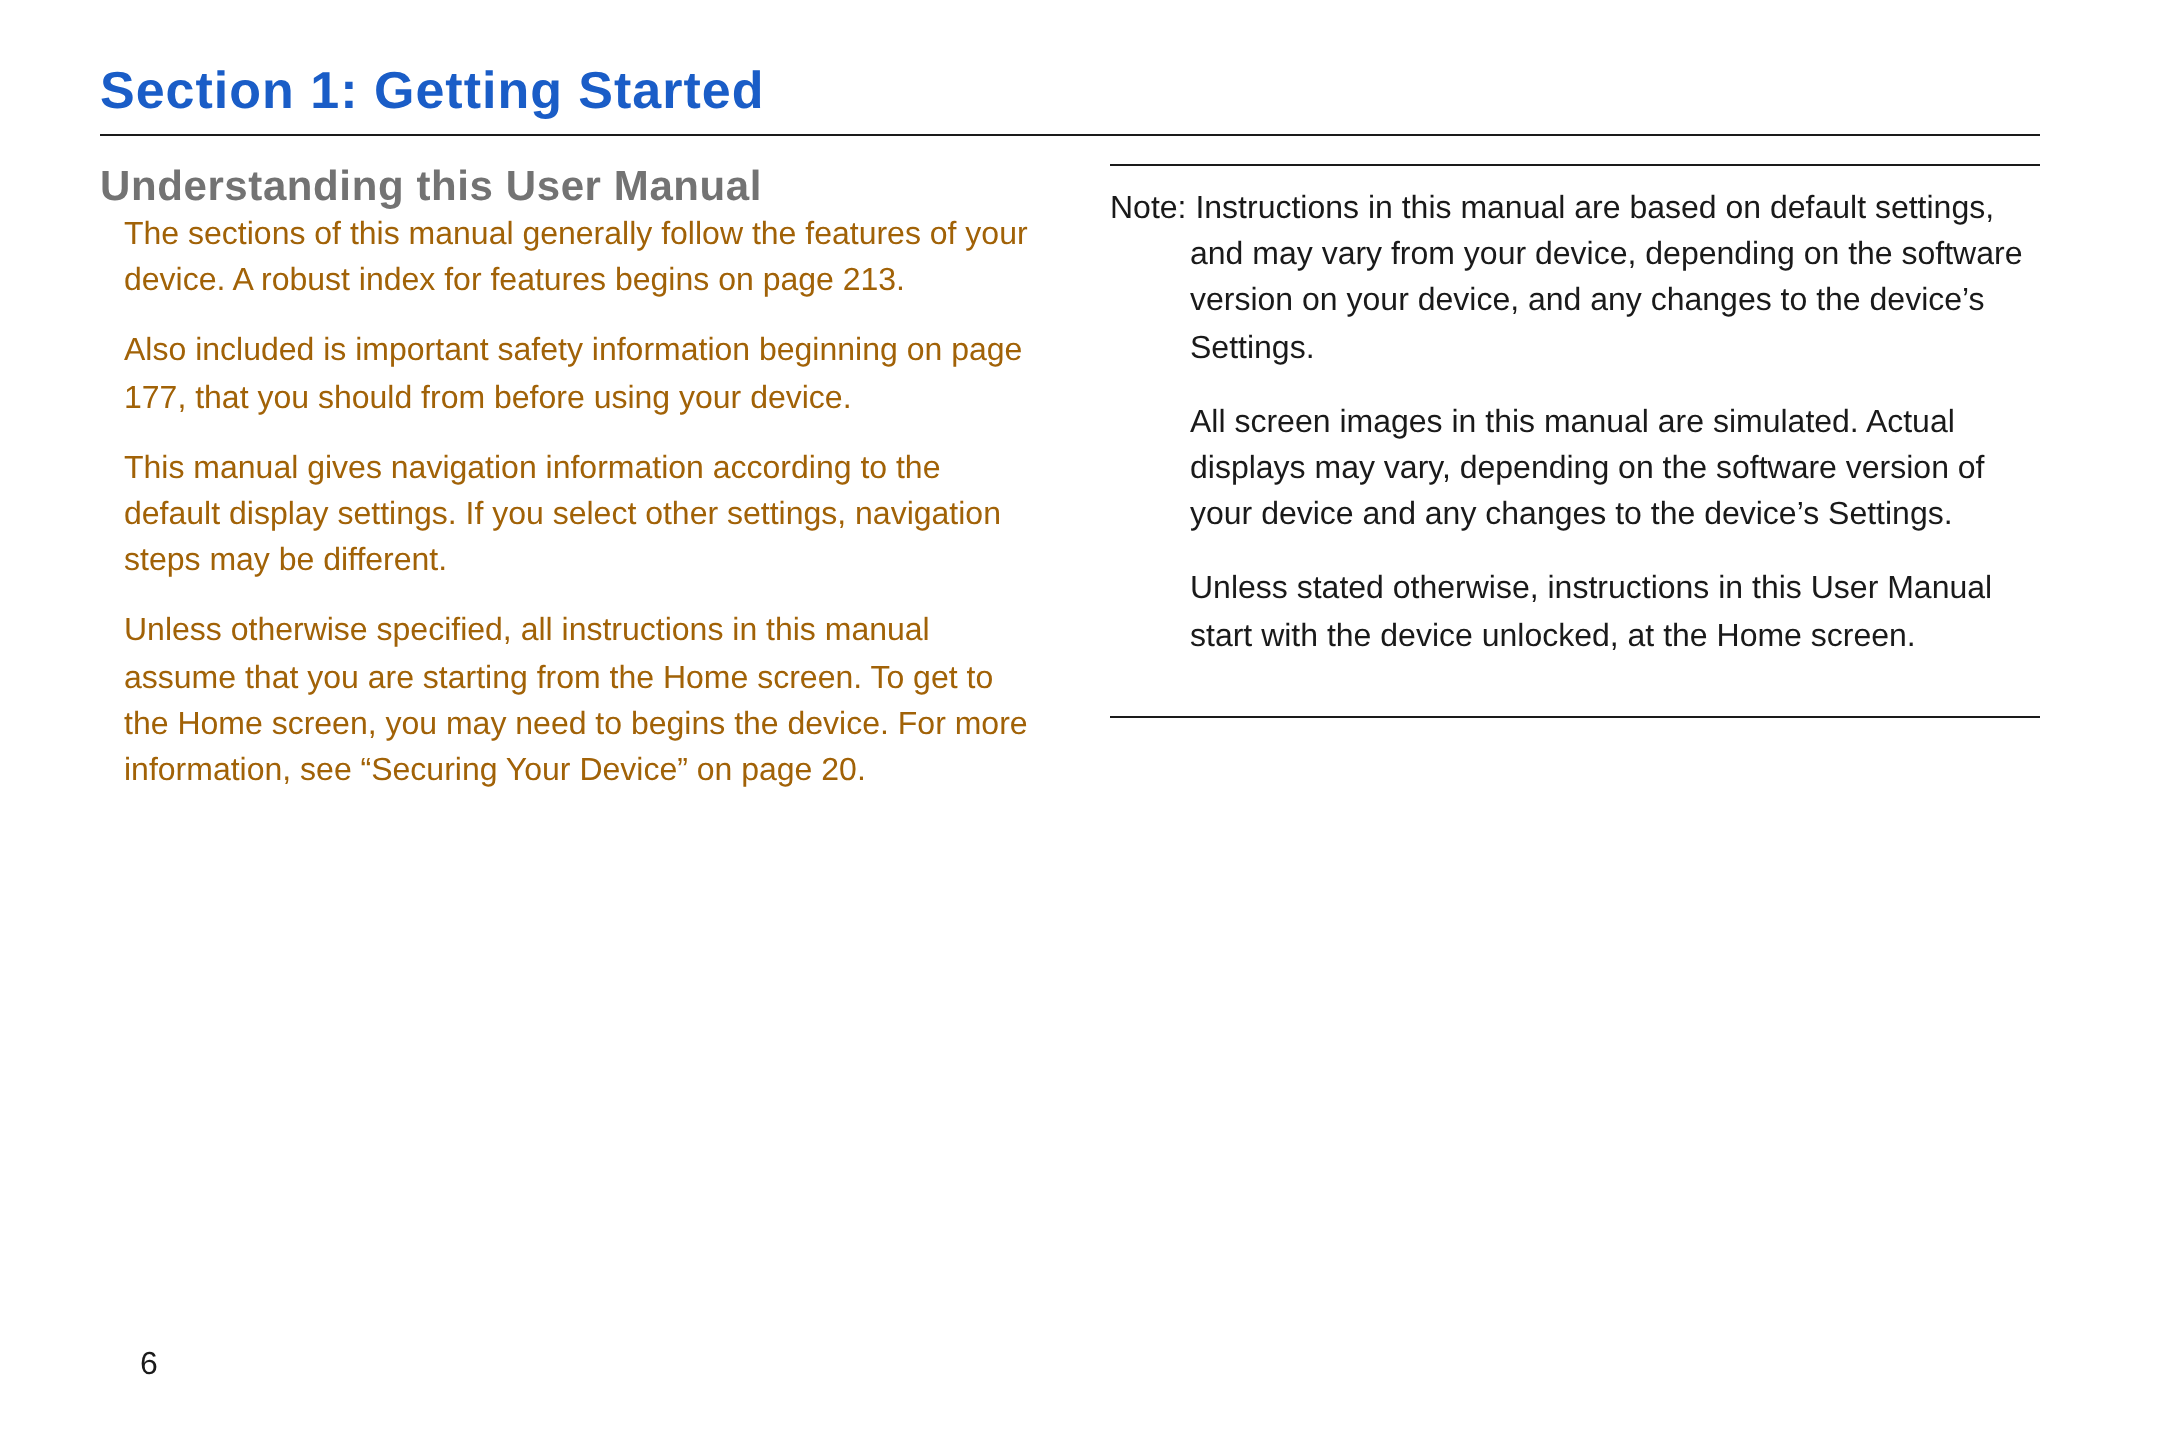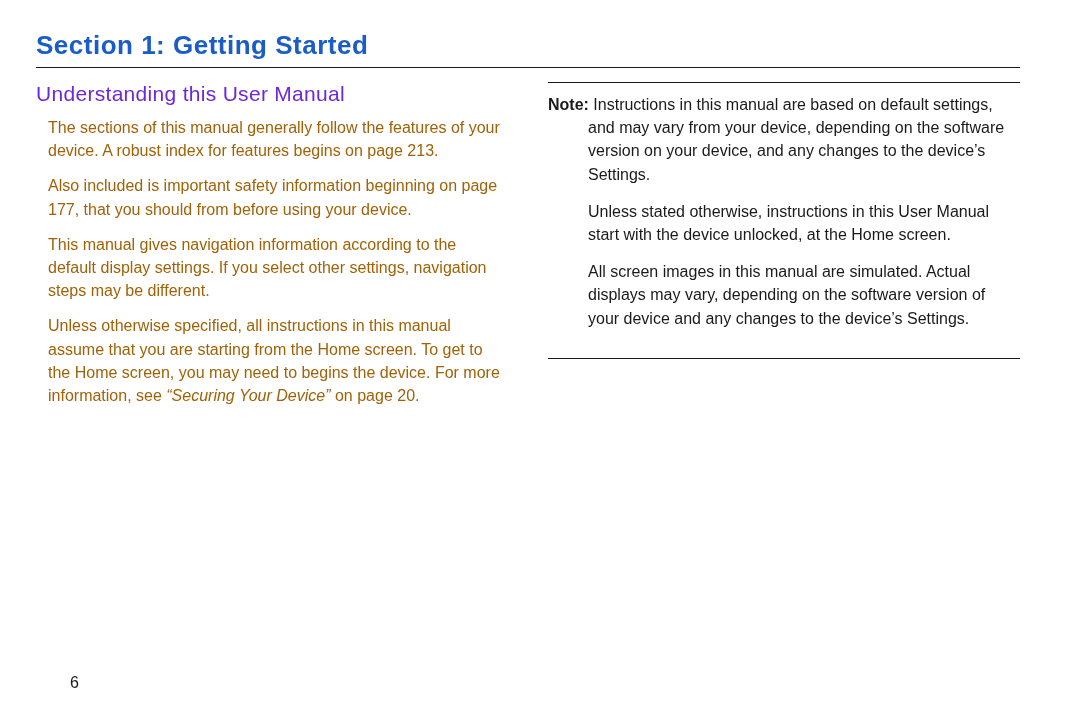--- a/index.html
+++ b/index.html
@@ -5,21 +5,21 @@
     * { box-sizing: border-box; margin: 0; padding: 0; }
     body {
       width: 1080px;
       height: 720px;
       background: #ffffff;
       font-family: Arial, Helvetica, sans-serif;
       color: #1a1a1a;
       position: relative;
     }
     .page {
-      padding: 30px 60px 30px 36px;
+      padding: 30px 60px 30px 50px;
     }
     .section-title {
       color: #1a5dc7;
       font-size: 26px;
       font-weight: bold;
       letter-spacing: 0.5px;
       margin-bottom: 6px;
       font-family: Arial, Helvetica, sans-serif;
     }
     .title-rule {
@@ -28,56 +28,54 @@
       margin-bottom: 14px;
     }
     .columns {
       display: flex;
       gap: 40px;
     }
     .col {
       flex: 1;
     }
     .subheading {
-      color: #6d28d9;
+      color: #737373;
       font-size: 21px;
-      font-weight: normal;
+      font-weight: bold;
       letter-spacing: 0.3px;
-      margin-bottom: 10px;
       font-family: Arial, Helvetica, sans-serif;
     }
     .para {
       font-size: 16px;
       line-height: 1.45;
       margin-bottom: 12px;
       color: #a16207;
       padding-left: 12px;
     }
     .ref-italic {
-      font-style: italic;
     }
     .note-block {
       border-top: 1.5px solid #1a1a1a;
       border-bottom: 1.5px solid #1a1a1a;
       padding: 10px 0 14px 0;
     }
     .note-para {
       font-size: 16px;
       line-height: 1.45;
       margin-bottom: 14px;
       padding-left: 40px;
       text-indent: -40px;
       color: #1a1a1a;
     }
     .note-para.no-indent {
       padding-left: 40px;
       text-indent: 0;
     }
     .note-label {
-      font-weight: bold;
+      font-weight: normal;
     }
     .page-number {
       position: absolute;
       bottom: 28px;
       left: 70px;
       font-size: 16px;
       color: #1a1a1a;
     }
   </style>
 </head>
@@ -94,20 +92,20 @@
       <p class="para">This manual gives navigation information according to the default display settings. If you select other settings, navigation steps may be different.</p>
       <p class="para">
         <span>Unless otherwise specified, all instructions in this manual assume that you are starting from the Home screen. To get to the Home screen, you may need to begins the device. For more information, see </span><span class="ref-italic">“Securing Your Device”</span><span> on page 20.</span>
       </p>
     </div>
     <div class="col">
       <div class="note-block">
         <p class="note-para">
           <span class="note-label">Note:</span><span> Instructions in this manual are based on default settings, and may vary from your device, depending on the software version on your device, and any changes to the device’s Settings.</span>
         </p>
+        <p class="note-para no-indent">All screen images in this manual are simulated. Actual displays may vary, depending on the software version of your device and any changes to the device’s Settings.</p>
         <p class="note-para no-indent">Unless stated otherwise, instructions in this User Manual start with the device unlocked, at the Home screen.</p>
-        <p class="note-para no-indent">All screen images in this manual are simulated. Actual displays may vary, depending on the software version of your device and any changes to the device’s Settings.</p>
       </div>
     </div>
   </div>
 </div>
 
 <div class="page-number">6</div>
 
 </body></html>

